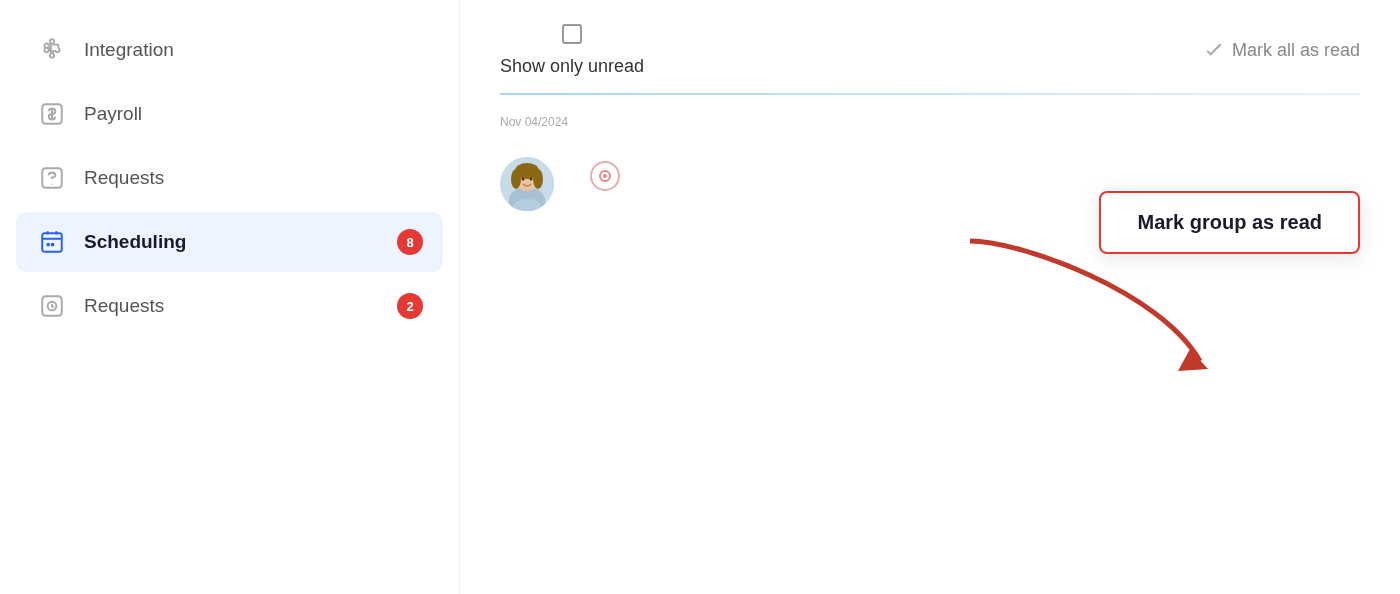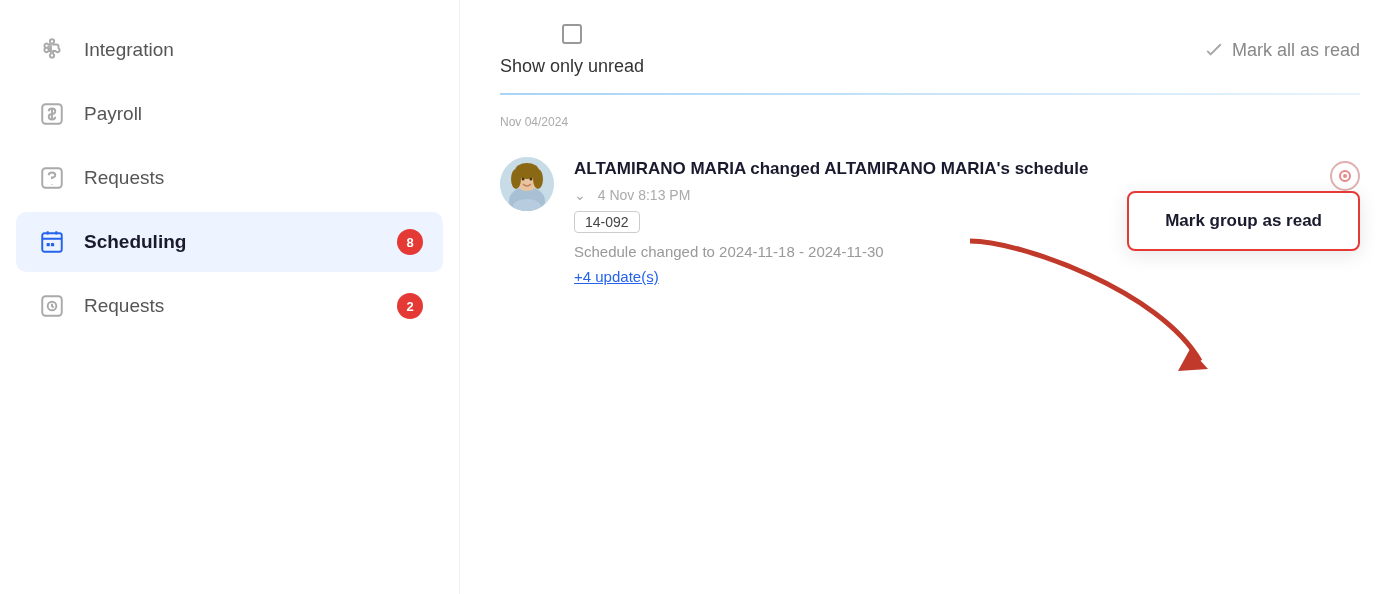--- a/index.html
+++ b/index.html
@@ -222,21 +222,21 @@
 
     
     .mark-group-popup {
       position: absolute;
       right: 40px;
       top: 50px;
       background: #fff;
       border: 2.5px solid #e53935;
       border-radius: 8px;
       padding: 18px 36px;
-      font-size: 17px;
+      font-size: 20px;
       font-weight: 600;
       color: #1a1a2e;
       box-shadow: 0 4px 20px rgba(0,0,0,0.1);
       z-index: 10;
       cursor: pointer;
       text-align: center;
     }
 
     
     .arrow-container {
@@ -349,32 +349,20 @@
 
         <ellipse cx="23" cy="22" rx="1.5" ry="1.5" fill="#4a3010"></ellipse>
         <ellipse cx="31" cy="22" rx="1.5" ry="1.5" fill="#4a3010"></ellipse>
 
         <path d="M23 27 Q27 31 31 27" stroke="#c08060" stroke-width="1.5" fill="none"></path>
 
         <ellipse cx="27" cy="50" rx="14" ry="8" fill="#b8cce0"></ellipse>
       </svg>
     </div>
 
-    <div class="notification-content">
-      <div class="notification-title">ALTAMIRANO MARIA changed ALTAMIRANO MARIA's schedule</div>
-      <div class="notification-meta">
-        <span class="chevron-down">⌄</span>
-        <span class="notification-time">4 Nov 8:13 PM</span>
-      </div>
-      <div>
-        <span class="tag">14-092</span>
-      </div>
-      <div class="schedule-change">Schedule changed to 2024-11-18 - 2024-11-30</div>
-      <a class="updates-link" href="#">+4 update(s)</a>
-    </div>
 
     <div class="read-indicator" style="margin-top:4px;">
       <svg width="14" height="14" viewBox="0 0 14 14">
         <circle cx="7" cy="7" r="5" fill="none" stroke="#e88888" stroke-width="2"></circle>
         <circle cx="7" cy="7" r="2" fill="#e88888"></circle>
       </svg>
     </div>
 
     <div class="mark-group-popup">
       <span>Mark group as read</span>

